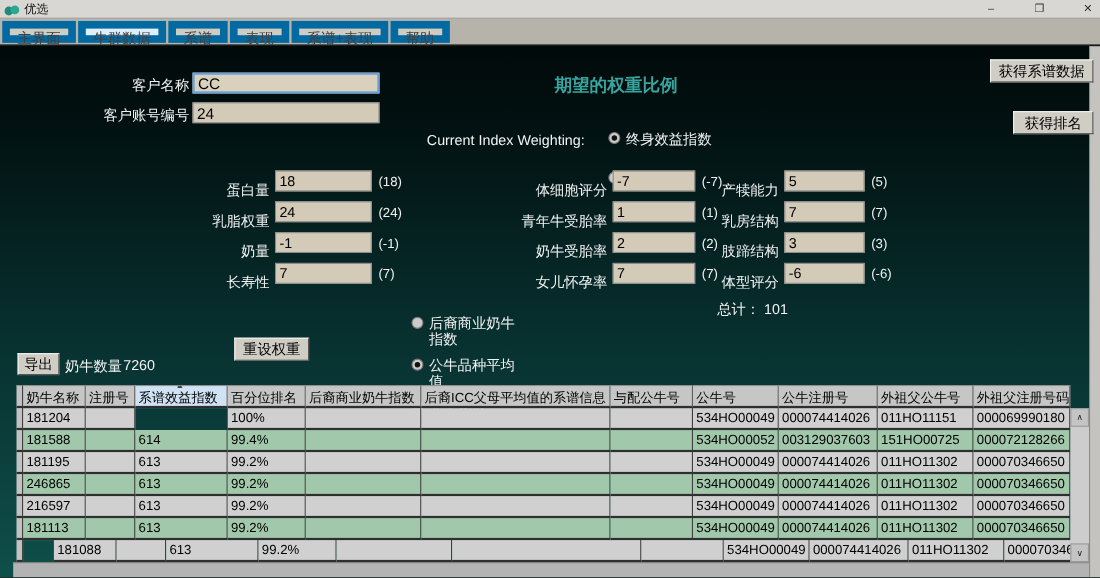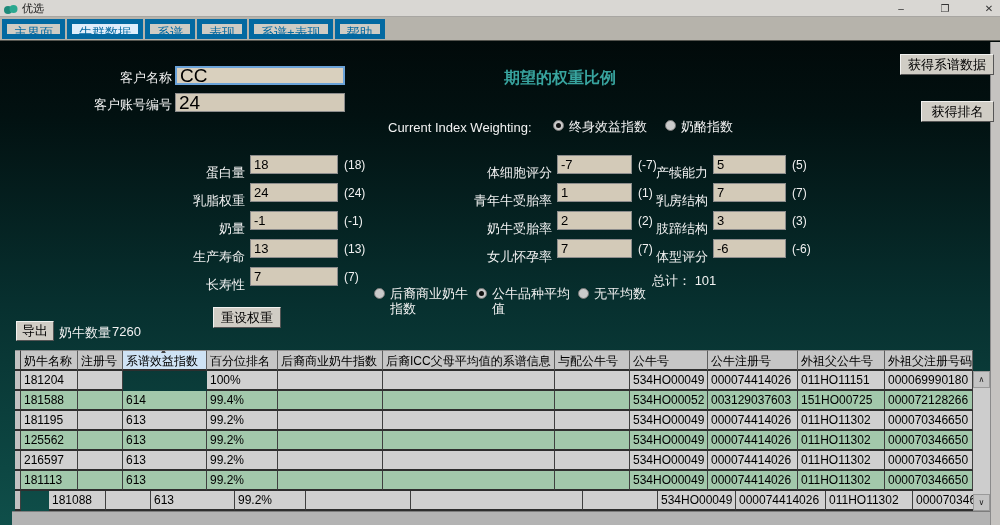--- a/index.html
+++ b/index.html
@@ -14,28 +14,28 @@
     display:flex; align-items:flex-end; padding:0 4px; }
   .app-title{ font-size:11px; color:#111; margin-left:4px; }
   .win-controls{ position:absolute; right:4px; top:0; height:17px;
     display:flex; gap:30px; align-items:center; }
   .win-controls span{ font-size:10px; color:#333; width:14px; text-align:center; cursor:default; }
 
   
   .tabbar{ position:absolute; left:0; top:17px; right:0; height:24px;
     background:#b6b3ab; border-bottom:1px solid #55554f;
     display:flex; align-items:flex-end; padding:0 0 1px 2px; }
-  .tab{ height:20px; line-height:18px; padding:0 7px; font-size:13px; color:#0369a1;
-    background:#cfccc4; border:5px solid #0369a1; margin-right:2px; }
+  .tab{ height:20px; line-height:18px; padding:0 7px; font-size:13px; color:#404040;
+    background:#cfccc4; border:7px solid #0369a1; margin-right:2px; }
   .tab.selected{ background:#dfeefb; }
 
   
   .lbl{ position:absolute; color:#f2f2f2; font-size:13px; white-space:nowrap; }
   .tfield{ position:absolute; height:19px; background:#d3cab8; border:1px solid #8c8c8c;
-    font-size:19px; color:#000; padding:3px 3px; }
+    font-size:14px; color:#000; padding:3px 3px; }
   #name-input{ left:175px; top:66px; width:170px; background:#d9d0be; border:2px solid #6aa2d8; }
   #account-input{ left:175px; top:93px; width:170px; }
   #name-label{ left:55px; top:69px; width:117px; text-align:right; }
   #account-label{ left:55px; top:96px; width:117px; text-align:right; }
   #heading{ position:absolute; left:440px; top:68px; width:240px; text-align:center;
     color:#38a49f; font-size:16px; font-weight:bold; }
   #ciw-label{ left:388px; top:120px; }
   .btn{ position:absolute; background:#d0cdc5; font-size:13px; color:#000; text-align:center;
     border:1px solid #555; border-top-color:#f2f2f0; border-left-color:#f2f2f0; cursor:default; }
   #get-pedigree-btn{ left:900px; top:54px; width:94px; height:21px; line-height:19px; z-index:5; }
@@ -51,21 +51,21 @@
   #wcol1{ left:100px; top:155px; } #wcol2{ left:408px; top:155px; } #wcol3{ left:642px; top:155px; }
   .wrow{ display:flex; align-items:center; margin-bottom:9px; height:19px; }
   .wlabel{ color:#f2f2f2; font-size:13px; text-align:right; white-space:nowrap;margin-top:16px; }
   #wcol1 .wlabel{ width:145px; } #wcol2 .wlabel{ width:144px; } #wcol3 .wlabel{ width:66px; }
   .winput{ height:19px; background:#d3cab8; border:1px solid #8c8c8c; font-size:13px;
     color:#000000; padding:0 3px; margin-left:5px; }
   #wcol1 .winput{ width:88px; } #wcol2 .winput{ width:75px; } #wcol3 .winput{ width:73px; }
   .whint{ color:#f2f2f2; font-size:12px; margin-left:6px; }
 
   
-  .radio-group{ position:absolute; display:flex; }
+  .radio-group{ position:absolute; display:flex;flex-direction:column; }
   #index-radios{ left:553px; top:118px; gap:18px; }
   #avg-radios{ left:374px; top:286px; gap:8px; }
   .radio-item{ display:flex; align-items:flex-start; gap:5px; }
   .radio-circle{ width:11px; height:11px; border-radius:50%; background:#cbcbcb;
     border:1px solid #777; margin-top:2px; position:relative; flex:none; }
   .radio-circle.on::after{ content:''; position:absolute; left:2px; top:2px;
     width:5px; height:5px; border-radius:50%; background:#111; }
   .radio-label{ color:#f2f2f2; font-size:13px; white-space:nowrap; }
   #avg-radios .radio-label{ width:78px; white-space:normal; line-height:15px; }
 
@@ -160,25 +160,20 @@
         <div class="wlabel">乳脂权重</div>
         <input class="winput" value="24" style="">
         <div class="whint">(24)</div>
       </div>
       <div class="wrow">
         <div class="wlabel">奶量</div>
         <input class="winput" value="-1" style="">
         <div class="whint">(-1)</div>
       </div>
       <div class="wrow">
-        <div class="wlabel">生产寿命</div>
-        <input class="winput" value="13" style="">
-        <div class="whint">(13)</div>
-      </div>
-      <div class="wrow">
         <div class="wlabel">长寿性</div>
         <input class="winput" value="7" style="">
         <div class="whint">(7)</div>
       </div>
     </div>
   <div class="wcol" id="wcol2">
       <div class="wrow">
         <div class="wlabel">体细胞评分</div>
         <input class="winput" value="-7" style="">
         <div class="whint">(-7)</div>
@@ -300,21 +295,21 @@
           <div class="td" style="width: 105px;"></div>
           <div class="td" style="width: 172px;"></div>
           <div class="td" style="width: 75px;"></div>
           <div class="td" style="width: 78px;">534HO00049</div>
           <div class="td" style="width: 90px;">000074414026</div>
           <div class="td" style="width: 87px;">011HO11302</div>
           <div class="td" style="width: 88px;">000070346650</div>
         </div>
         <div class="trow green">
           <div class="stub"></div>
-          <div class="td" style="width: 57px;">125562</div>
+          <div class="td" style="width: 57px;">246865</div>
           <div class="td" style="width: 45px;"></div>
           <div class="td" style="width: 84px;">613</div>
           <div class="td" style="width: 71px;">99.2%</div>
           <div class="td" style="width: 105px;"></div>
           <div class="td" style="width: 172px;"></div>
           <div class="td" style="width: 75px;"></div>
           <div class="td" style="width: 78px;">534HO00049</div>
           <div class="td" style="width: 90px;">000074414026</div>
           <div class="td" style="width: 87px;">011HO11302</div>
           <div class="td" style="width: 88px;">000070346650</div>

